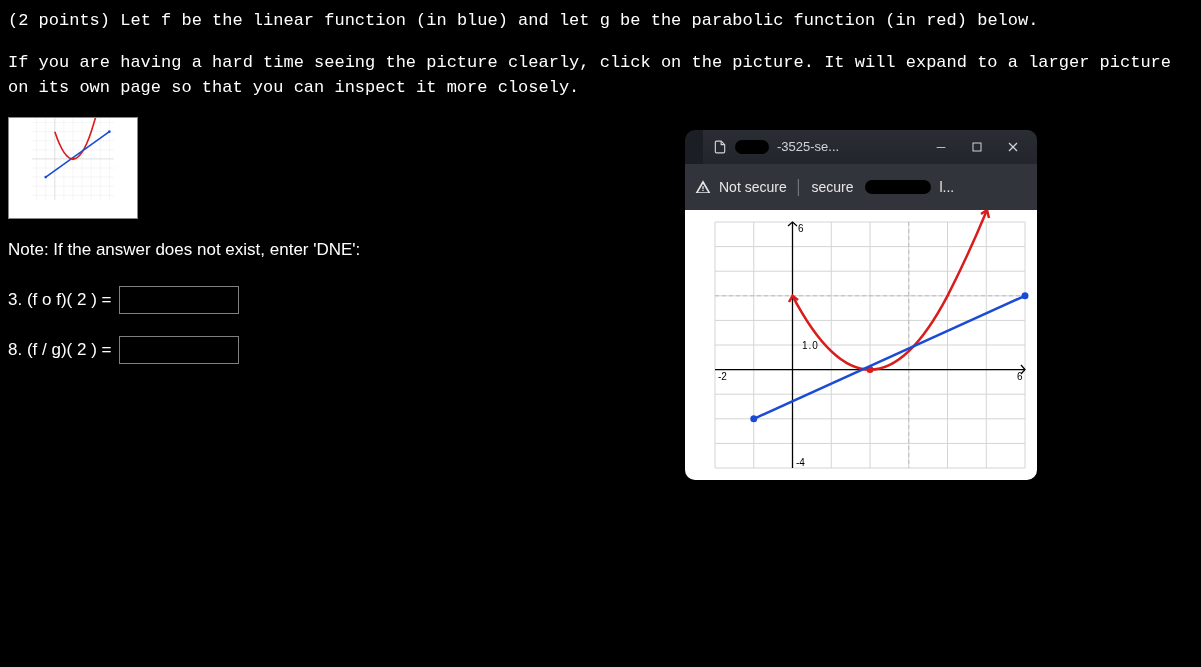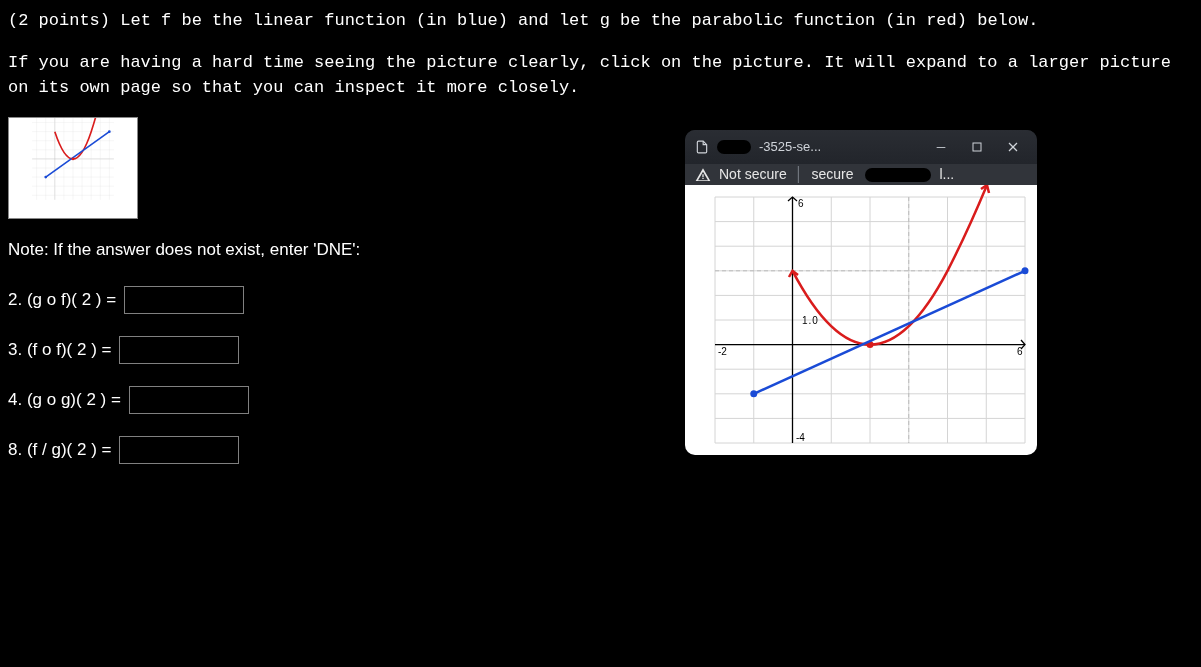--- a/index.html
+++ b/index.html
@@ -47,38 +47,39 @@
     overflow: hidden;
   }
   .popup-titlebar {
     display: flex; align-items: center;
     height: 34px;
     padding: 0 10px;
     background: linear-gradient(#2a2d33,#22252b);
     color: #cfd3d9;
     font-size: 13px;
     gap: 8px;
+    margin-left: 18px;
   }
   .popup-titlebar .favicon svg { display:block }
   .popup-titlebar .scribble {
     width: 34px; height: 14px;
     background: #000; border-radius: 7px;
   }
   .popup-titlebar .title-txt {
     flex-shrink:0; font-size:13px;
   }
   .popup-titlebar .spacer { flex:1 }
   .popup-titlebar .winbtn {
     width: 28px; height: 24px;
     display:flex; align-items:center; justify-content:center;
     color:#cfd3d9; font-size:12px;
   }
   .popup-addrbar {
     display:flex; align-items:center;
-    height: 21px;
+    height: 46px;
     padding: 0 10px;
     background: #31343a;
     color:#e6e6e6;
     font-size:14px;
     gap:8px;
   }
   .popup-addrbar .warn svg{display:block}
   .popup-addrbar .scribble2 {
     width: 66px; height:14px;
     background:#000; border-radius:7px;
@@ -138,29 +139,21 @@
         <circle cx="2" cy="0" r="0.15" fill="#d91c1c"></circle>
       </g>
     </svg>
   </div>
 </div>
 
 <div class="note">Note: If the answer does not exist, enter 'DNE':</div>
 
 <div class="answers">
   <div class="answer-row">
-    <label>2. (g o f)( 2 ) =</label>
-    <input type="text" style="">
-  </div>
-  <div class="answer-row">
     <label>3. (f o f)( 2 ) =</label>
-    <input type="text" style="">
-  </div>
-  <div class="answer-row">
-    <label>4. (g o g)( 2 ) =</label>
     <input type="text" style="">
   </div>
   <div class="answer-row">
     <label>8. (f / g)( 2 ) =</label>
     <input type="text" style="">
   </div>
 </div>
 
 <div class="popup">
   <div class="popup-titlebar">

